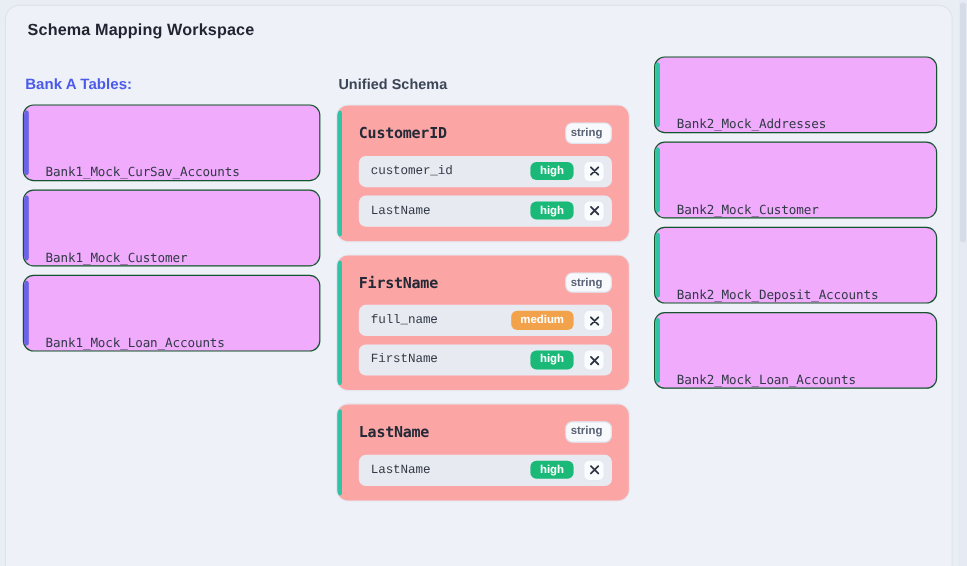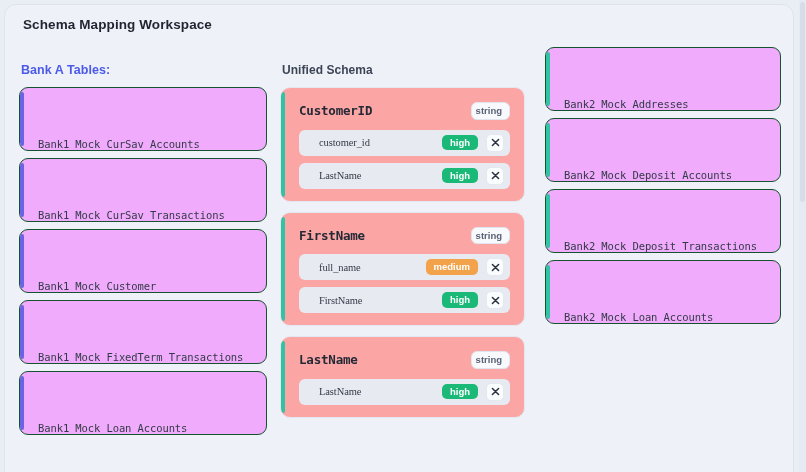--- a/index.html
+++ b/index.html
@@ -149,27 +149,26 @@
     background: #e7eaf1;
     border-radius: 6px;
     height: 26px;
     padding: 0 6px 0 10px;
     margin-bottom: 7px;
     box-sizing: border-box;
   }
   .field-row:last-child { margin-bottom: 0; }
   .field-name {
     flex: 1;
-    font-family: Liberation Serif, serif;
+    font-family: Liberation Mono, monospace;
     font-size: 10.5px;
     color: #333a47;
     letter-spacing: -0.1px;
     white-space: nowrap;
     overflow: hidden;
-    margin-left: 10px;
   }
   .conf-badge {
     font-size: 9.5px;
     font-weight: bold;
     color: #ffffff;
     border-radius: 5px;
     padding: 3px 8px;
     line-height: 1;
     margin-right: 8px;
     white-space: nowrap;
@@ -220,27 +219,21 @@
 
     <div class="columns">
 
       <div class="col col-a">
         <div class="col-heading a">Bank A Tables:</div>
         <div id="left-list">
             <div class="table-card accent-indigo">
               <span class="table-card-label">Bank1_Mock_CurSav_Accounts</span>
             </div>
             <div class="table-card accent-indigo">
-              <span class="table-card-label">Bank1_Mock_CurSav_Transactions</span>
-            </div>
-            <div class="table-card accent-indigo">
               <span class="table-card-label">Bank1_Mock_Customer</span>
-            </div>
-            <div class="table-card accent-indigo">
-              <span class="table-card-label">Bank1_Mock_FixedTerm_Transactions</span>
             </div>
             <div class="table-card accent-indigo">
               <span class="table-card-label">Bank1_Mock_Loan_Accounts</span>
             </div>
           </div>
       </div>
 
       <div class="col col-u">
         <div class="col-heading u">Unified Schema</div>
         <div id="mid-list">
@@ -309,24 +302,24 @@
             </div>
           </div>
       </div>
 
       <div class="col col-b">
         <div id="right-list">
             <div class="table-card accent-teal">
               <span class="table-card-label">Bank2_Mock_Addresses</span>
             </div>
             <div class="table-card accent-teal">
+              <span class="table-card-label">Bank2_Mock_Customer</span>
+            </div>
+            <div class="table-card accent-teal">
               <span class="table-card-label">Bank2_Mock_Deposit_Accounts</span>
-            </div>
-            <div class="table-card accent-teal">
-              <span class="table-card-label">Bank2_Mock_Deposit_Transactions</span>
             </div>
             <div class="table-card accent-teal">
               <span class="table-card-label">Bank2_Mock_Loan_Accounts</span>
             </div>
           </div>
       </div>
 
     </div>
   </div>
 

